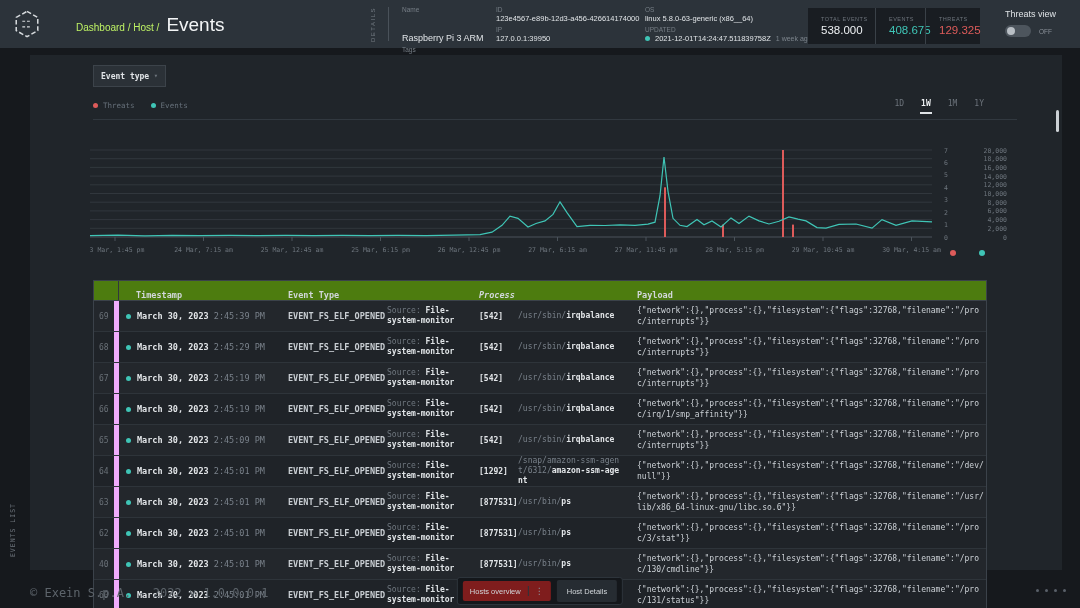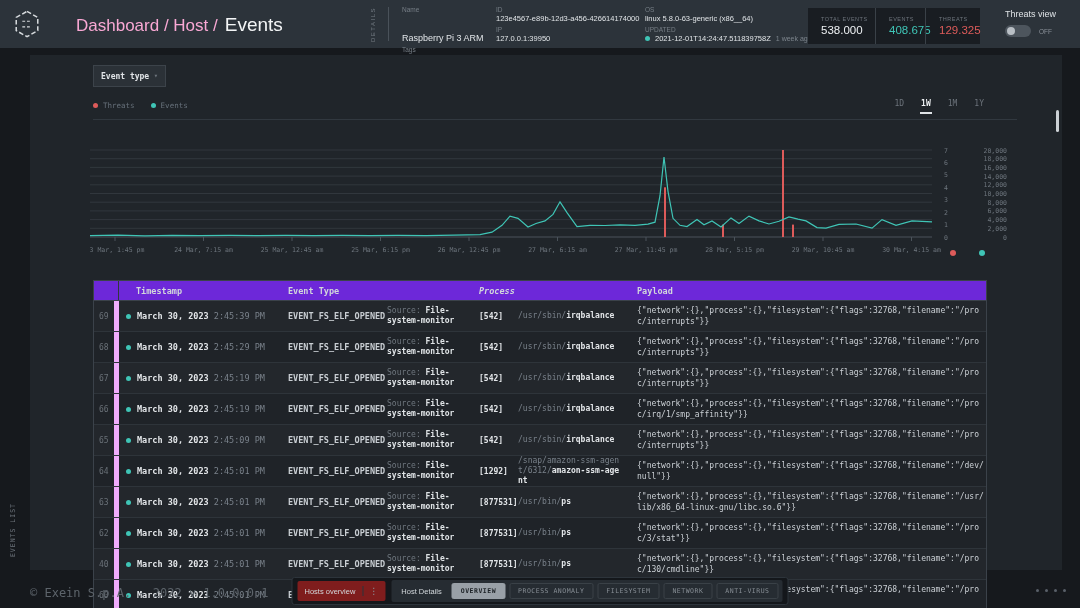--- a/index.html
+++ b/index.html
@@ -3,21 +3,21 @@
 <meta charset="utf-8">
 <style>
 *{margin:0;padding:0;box-sizing:border-box;}
 html,body{width:1080px;height:608px;background:var(--c-page,#16191d);font-family:"DejaVu Sans Mono",monospace;overflow:hidden;}
 .app{position:relative;width:1080px;height:608px;}
 
 
 .topbar{position:absolute;left:0;top:0;width:1080px;height:48px;background:var(--c-header,#2c333a);}
 .logo{position:absolute;left:12px;top:9px;width:30px;height:30px;cursor:pointer;}
 .breadcrumb{position:absolute;left:76px;top:0;height:48px;display:flex;align-items:baseline;gap:7px;font-family:"Liberation Sans",sans-serif;padding-top:15px;}
-.bc-path{font-size:17px;color:#f9a8d4;cursor:pointer;}
+.bc-path{font-size:10px;color:#bef264;cursor:pointer;}
 .bc-current{font-size:19px;color:#f3f5f6;line-height:19px;}
 .details-vert{position:absolute;left:370px;top:8px;height:34px;writing-mode:vertical-rl;transform:rotate(180deg);font-size:6px;letter-spacing:1.5px;color:#737b83;font-family:"Liberation Sans",sans-serif;}
 .hdr-divider{position:absolute;left:388px;top:7px;width:1px;height:34px;background:#4a525a;}
 .host-col{position:absolute;top:6px;display:flex;flex-direction:column;font-family:"Liberation Sans",sans-serif;}
 .host-col .frow{margin-bottom:3px;}
 .f-label{font-size:6.5px;color:#767e86;display:block;}
 .f-value{font-size:7.5px;color:#e0e4e7;display:block;margin-top:1px;}
 .f-value.big{font-size:9px;margin-top:20px;}
 .col-name{left:402px;width:92px;}
 .col-id{left:496px;width:145px;}
@@ -74,21 +74,21 @@
 .chart-svg .grid{stroke:#31373d;stroke-width:1;}
 .chart-svg .axisline{stroke:#4a525a;stroke-width:1;}
 .chart-svg .tickmark{stroke:#4a525a;stroke-width:1;}
 .chart-svg .line{fill:none;stroke:var(--c-teal,#3fc5b6);stroke-width:1.2;}
 .chart-svg .bar{fill:var(--c-red,#dd5b5a);}
 .chart-svg .dot-red{fill:var(--c-red,#dd5b5a);}
 .chart-svg .dot-teal{fill:var(--c-teal,#3fc5b6);}
 
 
 .etable{position:absolute;left:63px;top:225px;width:894px;border:1px solid #3b424a;}
-.thead{display:flex;height:20px;background:#6d28d9;border-bottom:1px solid #3b424a;align-items:center;font-size:8.5px;font-weight:bold;color:#d2d7db;}
+.thead{display:flex;height:20px;background:#4d7c0f;border-bottom:1px solid #3b424a;align-items:flex-end;font-size:8.5px;font-weight:bold;color:#d2d7db;}
 .h-num{width:25px;align-self:stretch;border-right:1px solid #31373d;}
 .h-ts{width:162px;padding-left:17px;}
 .h-event{width:190px;padding-left:7px;}
 .h-proc{width:158px;padding-left:8px;font-style:italic;}
 .h-payload{flex:1;padding-left:8px;}
 .trow{display:flex;align-items:center;min-height:26px;border-bottom:1px solid #2e343a;background:#23272c;font-size:8px;cursor:pointer;}
 .trow.alt{background:#1f2328;}
 .trow:last-child{border-bottom:none;}
 .c-num{width:25px;align-self:stretch;display:flex;align-items:center;padding-left:5px;color:#6a7178;border-right:5px solid #f0abfc;flex:none;}
 .c-ts{width:162px;display:flex;align-items:center;padding-left:7px;gap:6px;flex:none;}
@@ -470,27 +470,20 @@
 
   <span class="copyright">© Exein S.p.A. - 2022 v 1.0.0.0.1</span>
 
   <nav class="bottom-nav">
     <div class="hosts-overview">
       <span>Hosts overview</span>
       <span class="kebab">⋮</span>
     </div>
     <div class="nav-group">
       <button class="host-details">Host Details</button>
-      <span style="display:flex;gap:4px;">
-          <button class="btab active">OVERVIEW</button>
-          <button class="btab">PROCESS ANOMALY</button>
-          <button class="btab">FILESYSTEM</button>
-          <button class="btab">NETWORK</button>
-          <button class="btab">ANTI-VIRUS</button>
-        </span>
     </div>
   </nav>
 
   <div class="pager-dots">
       <span class="pdot"></span>
       <span class="pdot"></span>
       <span class="pdot"></span>
       <span class="pdot"></span>
     </div>
   <div class="scroll-thumb"></div>

